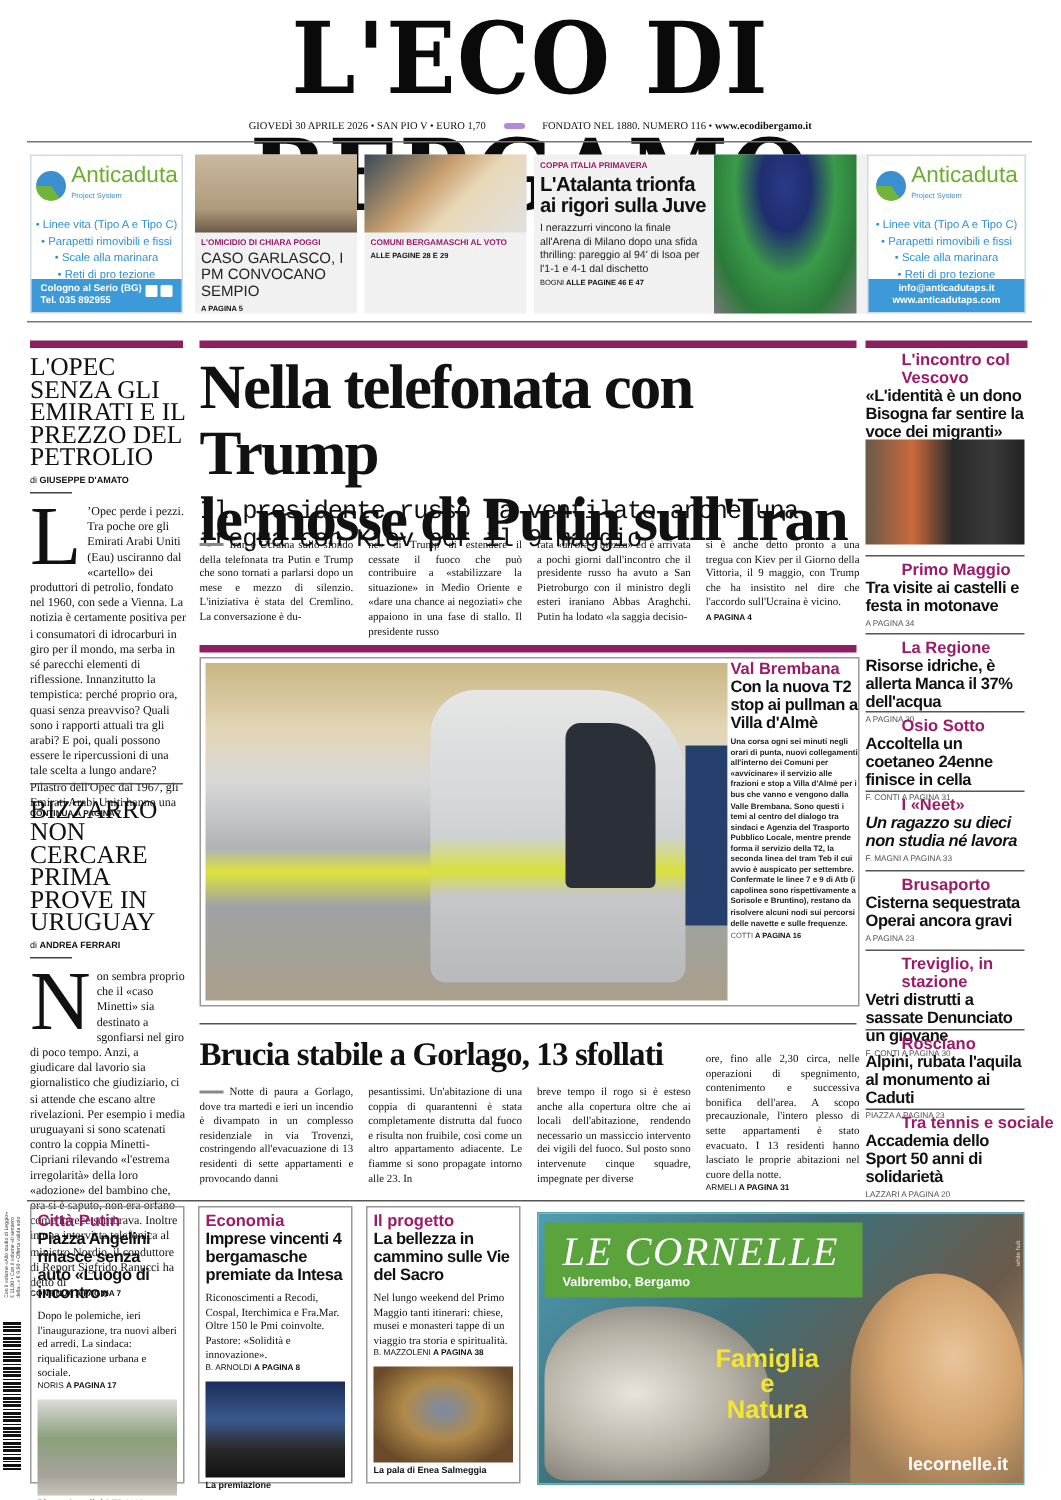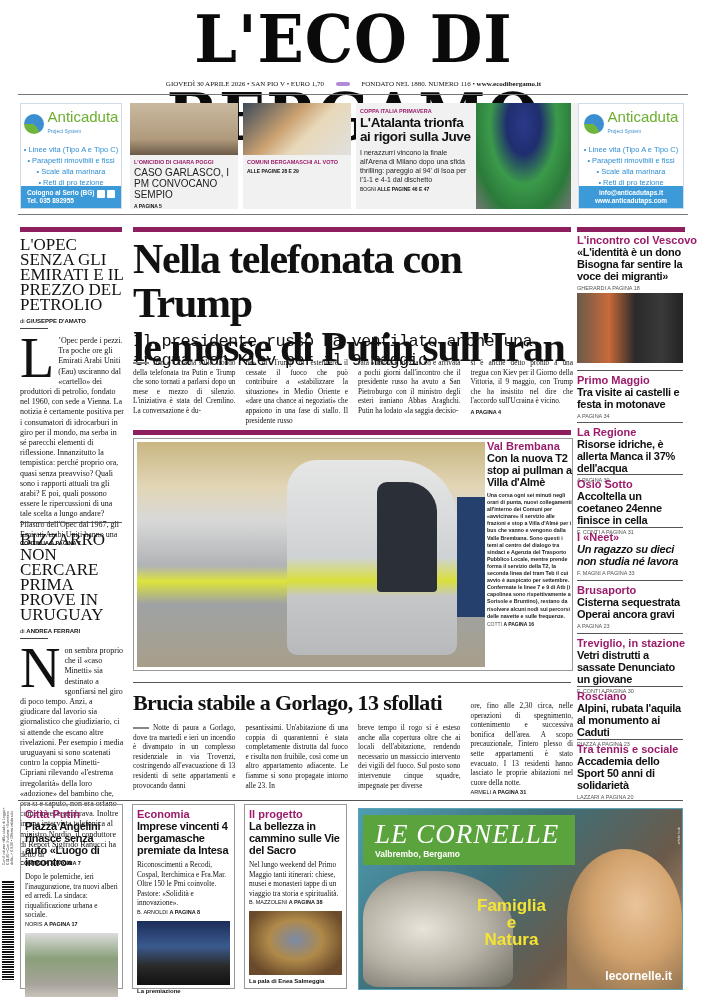--- a/index.html
+++ b/index.html
@@ -39,21 +39,21 @@
   .body-text { font-family: "Liberation Serif", serif; font-size: 8px; line-height: 10.2px; text-align: left; }
   .cont { font-family: "Liberation Sans", sans-serif; font-size: 5.5px; font-weight: bold; }
   .dropcap { float: left; font-family: "Liberation Serif", serif; font-size: 56px; line-height: 44px; margin-right: 4px; font-weight: 300; }
 
   
   #main-hed { left: 133px; top: 237px; width: 440px; font-family: "Liberation Serif", serif; font-weight: bold; font-size: 42px; line-height: 44px; letter-spacing: -1.3px; }
   #main-sub { left: 133px; top: 332px; width: 440px; font-family: Liberation Mono, monospace; font-size: 17px; letter-spacing: -0.7px; }
   .col4 { font-family: "Liberation Serif", serif; font-size: 7.3px; line-height: 9.6px; text-align: justify; }
 
   
-  .rk { font-family: "Liberation Sans", sans-serif; font-weight: bold; font-size: 11px; color: #9b1b6a; line-height: 12px; }
+  .rk { font-family: "Liberation Sans", sans-serif; font-weight: bold; font-size: 11px; color: #9b1b6a; line-height: 12px; margin-left: 24px; }
   .rh { font-family: "Liberation Sans", sans-serif; font-weight: bold; font-size: 11px; color: #111; line-height: 12px; letter-spacing: -0.3px; }
   .rr { font-family: "Liberation Sans", sans-serif; font-size: 5.5px; color: #555; margin-top: 3px; }
   .ritem { width: 130px; }
   .rdiv { width: 130px; height: 1px; background: #555; }
 
   
   .bbox { border: 1px solid #999; padding: 3px 4px; }
   .bbox .k { font-family: "Liberation Sans", sans-serif; font-weight: bold; font-size: 11px; color: #9b1b6a; line-height: 12px; }
   .bbox .h { font-family: "Liberation Sans", sans-serif; font-weight: bold; font-size: 11px; line-height: 12px; letter-spacing: -0.3px; }
   .bbox .t { font-family: "Liberation Serif", serif; font-size: 7.3px; line-height: 9.5px; margin-top: 4px; }

